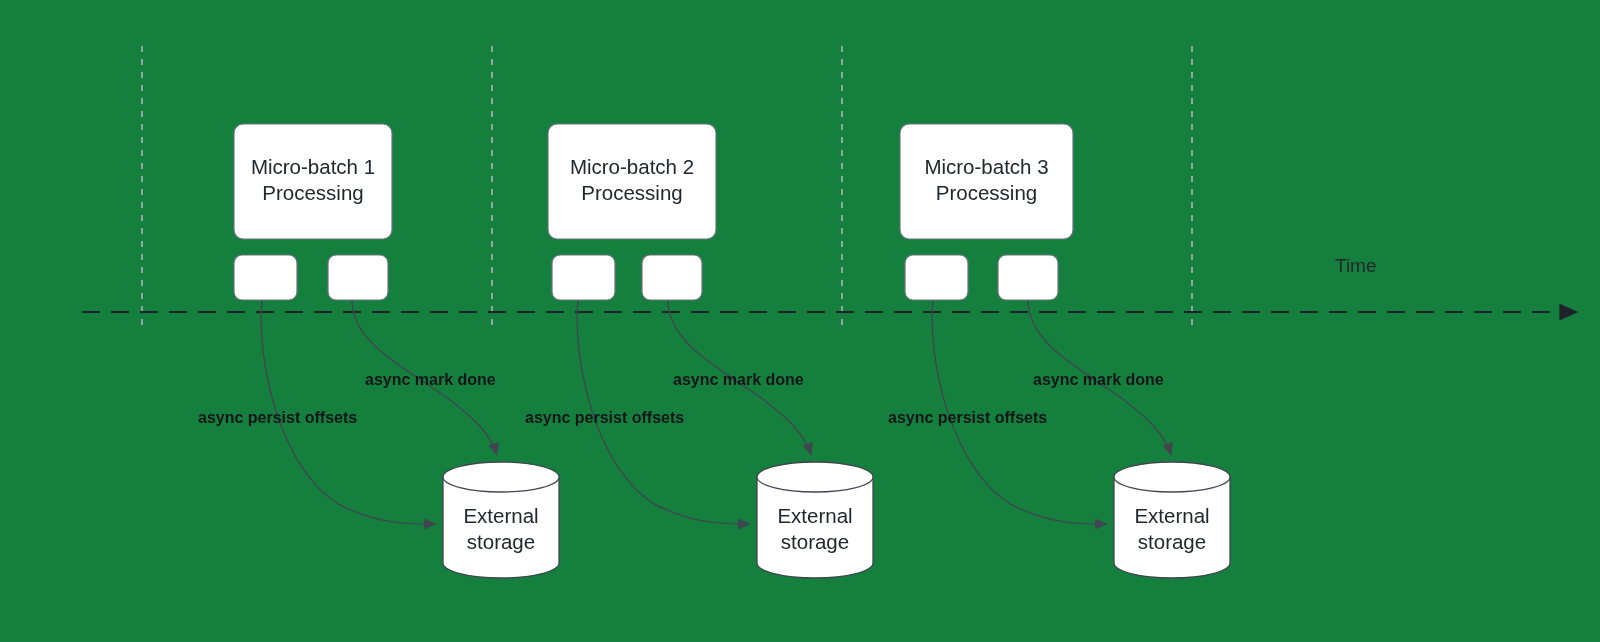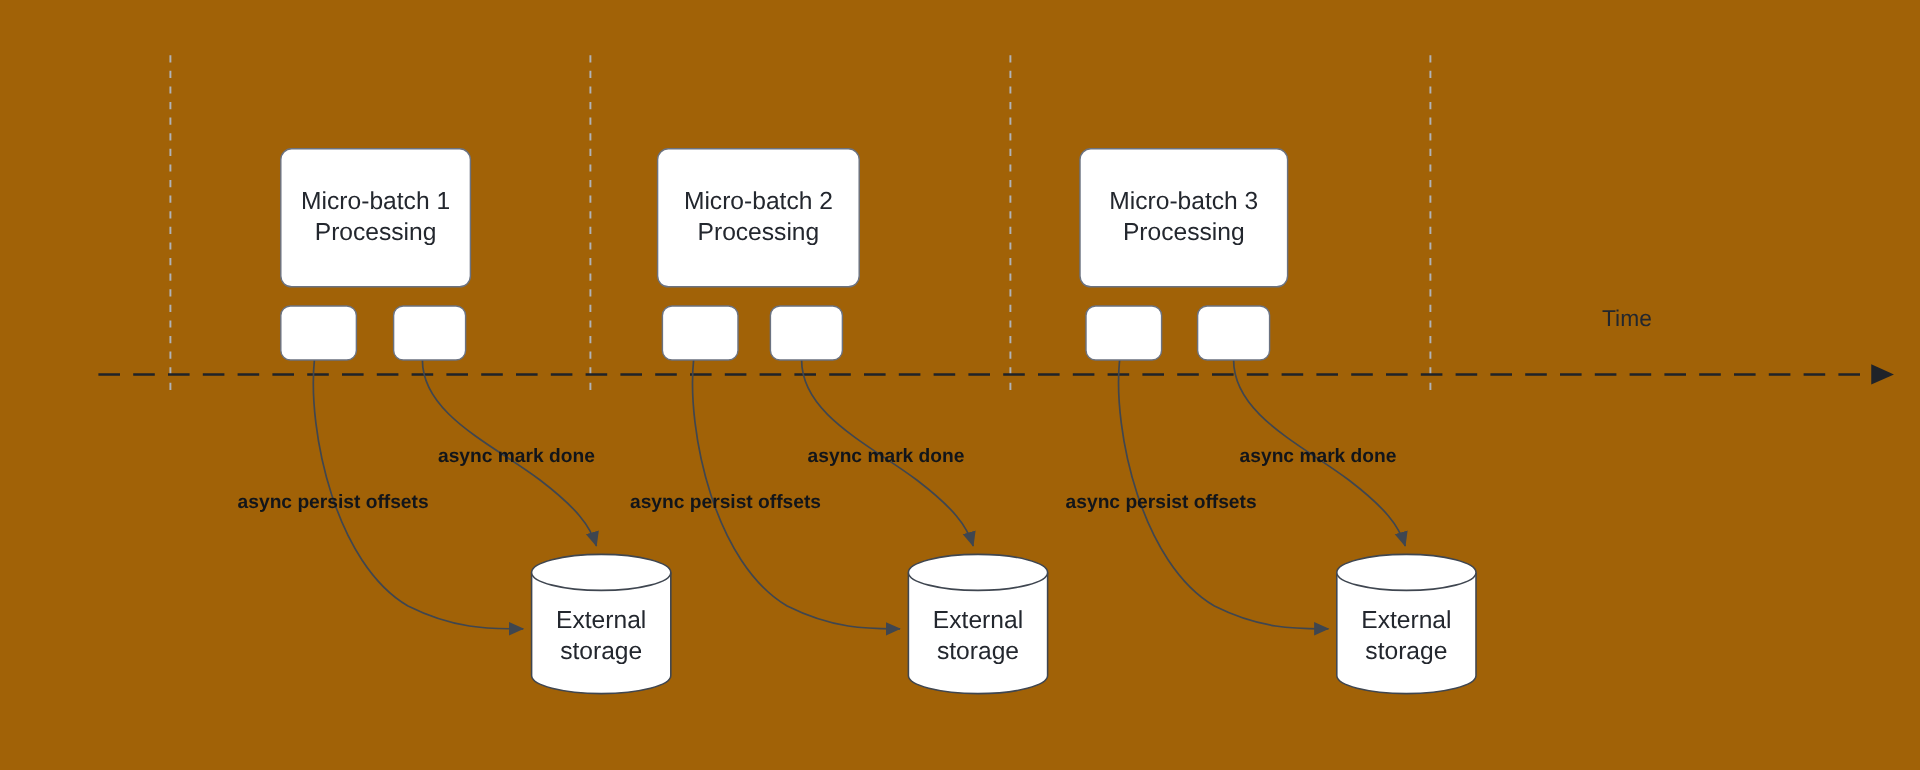--- a/index.html
+++ b/index.html
@@ -10,21 +10,21 @@
   body {
     width: 1600px;
     height: 642px;
     font-family: "Liberation Sans", sans-serif;
     overflow: hidden;
   }
   #diagram-root {
     position: relative;
     width: 1600px;
     height: 642px;
-    background: #a16207;
+    background: #15803d;
   }
   svg.canvas {
     position: absolute;
     top: 0;
     left: 0;
     width: 1600px;
     height: 642px;
     display: block;
   }
   .box-shape {

